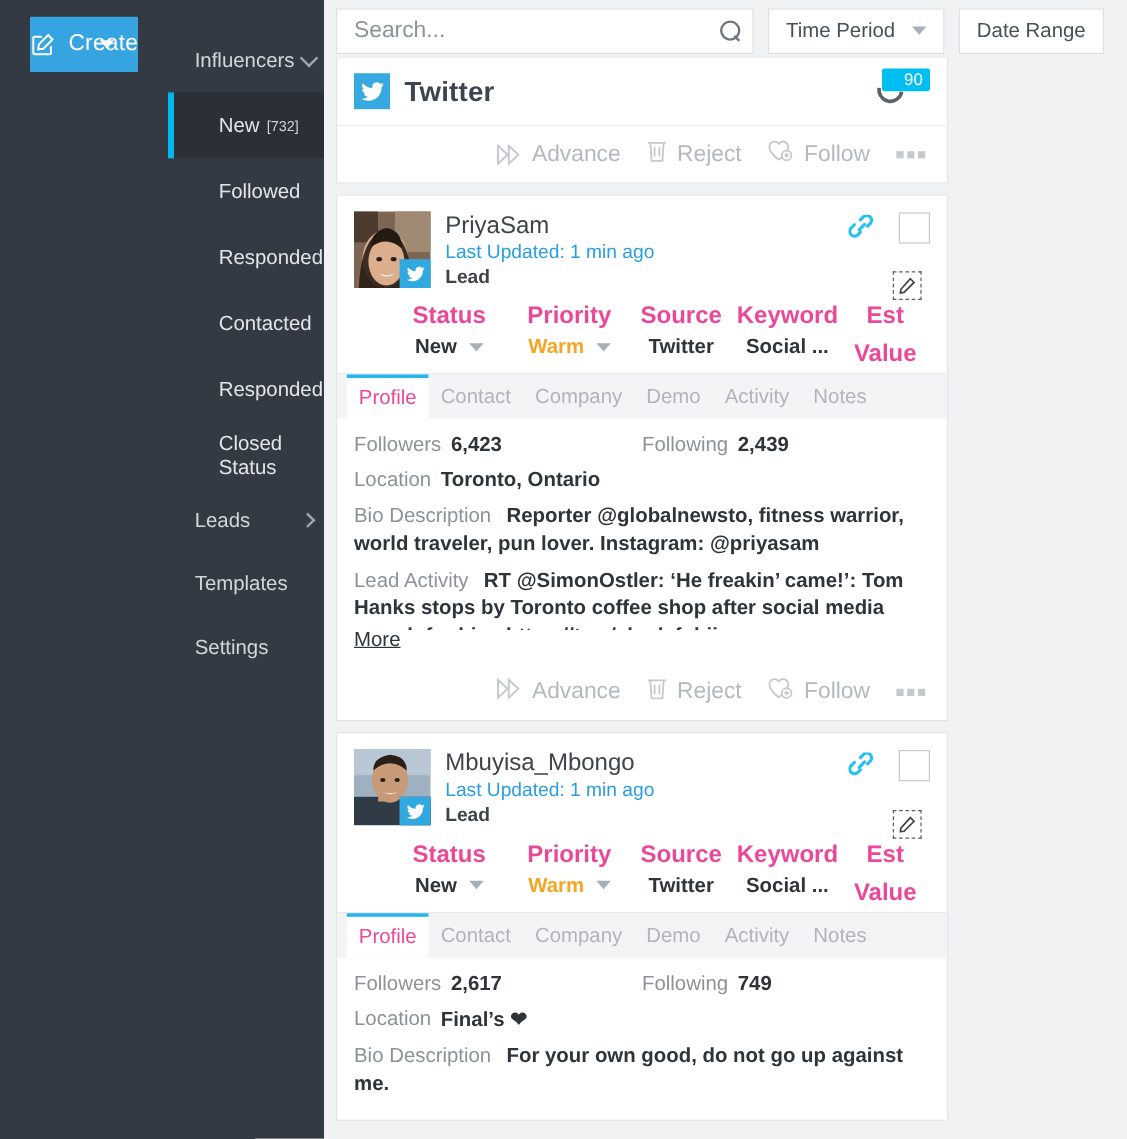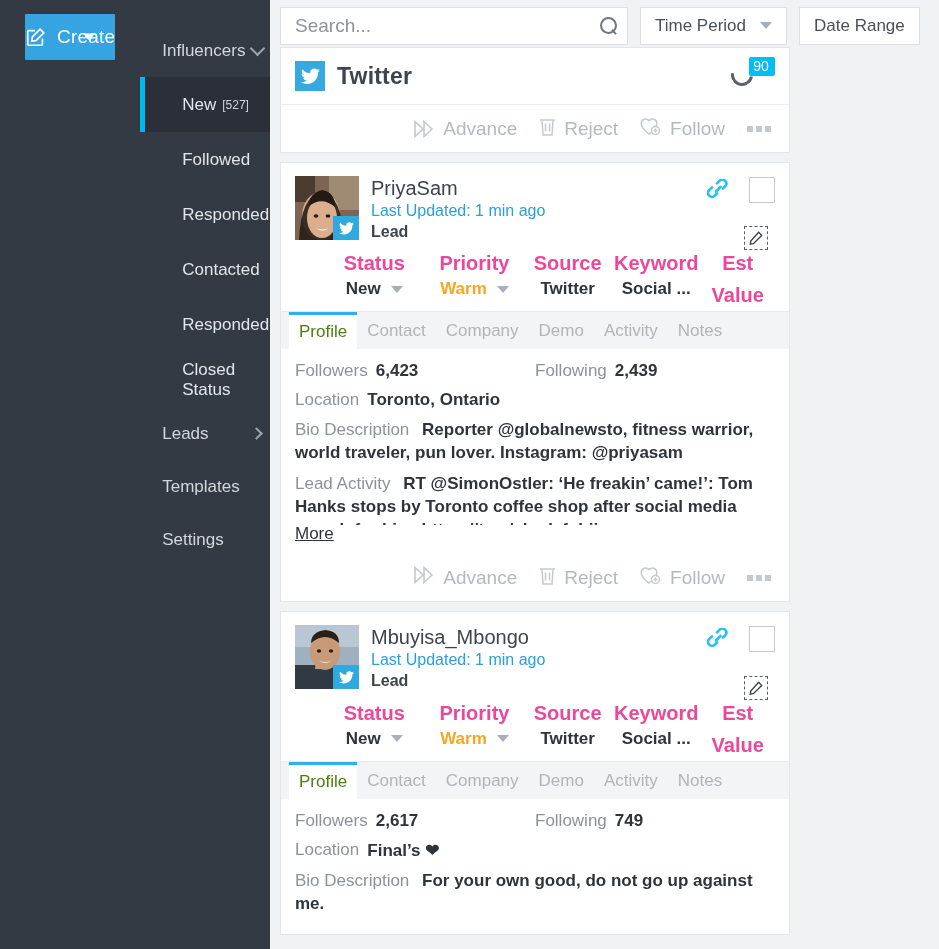--- a/index.html
+++ b/index.html
@@ -111,21 +111,21 @@
   .tw-sq { width: 30px; height: 30px; background: #37a9e0; display:flex; align-items:center; justify-content:center; margin-right: 12px; }
   .src-name { font-size: 23px; font-weight: bold; color: #3d4450; letter-spacing: .2px; }
   .refresh-wrap { margin-left: auto; position: relative; width: 46px; height: 38px; }
   .refresh-c {
     position: absolute; left: 2px; top: 7px;
     width: 22px; height: 22px; border: 3px solid #5b6169; border-radius: 50%;
     border-top-color: transparent; border-right-color: transparent; transform: rotate(-35deg);
   }
   .badge {
     position: absolute; right: 0; top: 0; background: #00bdf2; color: #fff;
-    font-size: 14px; padding: 1px 6px 2px 4px; border-radius: 2px; min-width: 26px; text-align:center;
+    font-size: 14px; padding: 1px 6px 2px 18px; border-radius: 2px; min-width: 26px; text-align:center;
   }
 
   .actionbar {
     height: 47px; display: flex; align-items: center; justify-content: flex-end;
     gap: 22px; padding-right: 18px; color: #b4b9c0; font-size: 19px;
   }
   .act { display: flex; align-items: center; gap: 8px; cursor: pointer; color: #b4b9c0; }
   .ico-adv { width: 22px; height: 18px; position: relative; }
   .dots { display: flex; gap: 3px; cursor: pointer; }
   .dots i { width: 6px; height: 6px; background: #c5c9cf; display:block; }
@@ -156,21 +156,21 @@
   .c-est { width: 80px; }
   .edit-dashed {
     position: absolute; right: 21px; top: -16px; width: 24px; height: 24px;
     border: 1px dashed #5a5f66; display:flex; align-items:center; justify-content:center; background:#fff; cursor:pointer;
   }
   .edit-dashed .pen { width: 14px; height: 14px; position: relative; }
 
   .tabs { display: flex; align-items: flex-end; background: #f3f4f6; border-top: 1px solid #e8eaec; height: 38px; }
   .tab { font-size: 17px; color: #b0b5bb; padding: 0 10px; line-height: 37px; cursor: pointer; }
   .tab:first-child { margin-left: 8px; }
-  .tab.active { color: #4d7c0f; background: #fff; border-top: 3px solid #27b4ef; line-height: 34px; text-align: center; }
+  .tab.active { color: #ec4899; background: #fff; border-top: 3px solid #27b4ef; line-height: 34px; text-align: center; }
 
   .body { padding: 12px 14px 10px 14px; }
   .stat-line { display: flex; font-size: 17px; margin-bottom: 9px; }
   .stat-lbl { color: #8d929a; margin-right: 8px; }
   .stat-val { color: #2f333a; font-weight: bold; }
   .stat-left { width: 240px; display: flex; }
   .bio { font-size: 17px; line-height: 1.35; margin-bottom: 8px; }
   .bio .stat-lbl { display: inline; }
   .bio .stat-val { display: inline; }
   .activity-clip { max-height: 52px; overflow: hidden; font-size: 17px; line-height: 1.35; }
@@ -196,21 +196,21 @@
     </div>
 
     <div class="nav">
       <div class="nav-group">
         <span>Influencers</span>
         <span class="chev-d"></span>
       </div>
 
       <div class="nav-item active">
         <span>New</span>
-        <span class="cnt">[527]</span>
+        <span class="cnt">[732]</span>
       </div>
       <div class="nav-item">
         <span>Followed</span>
         <span class="cnt"></span>
       </div>
       <div class="nav-item">
         <span>Responded</span>
         <span class="cnt">[1]</span>
       </div>
       <div class="nav-item">

